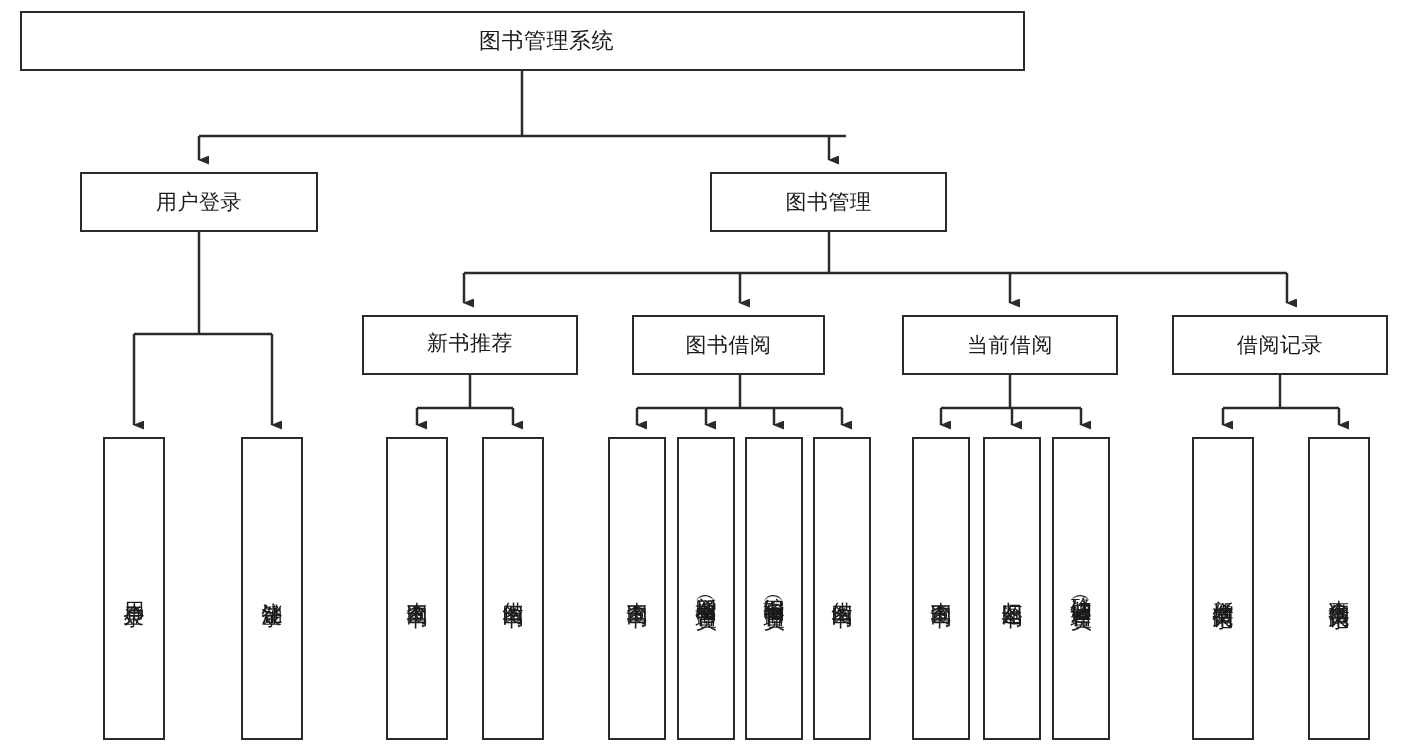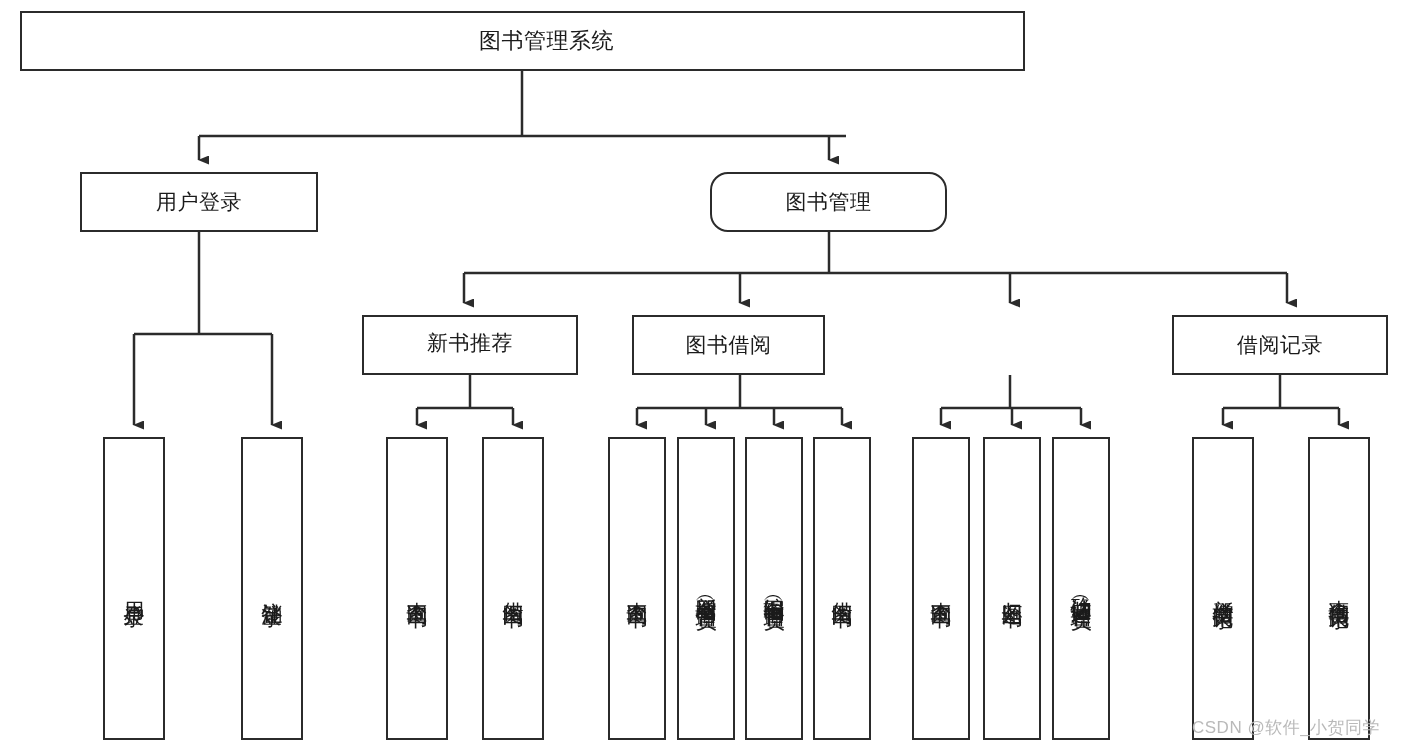--- a/index.html
+++ b/index.html
@@ -126,30 +126,33 @@
     </g>
   </svg>
 
   <div class="node-box root" style="left:20px; top:11px; width:1005px; height:60px;padding-left:48px;">
     <span class="node-label-h">图书管理系统</span>
   </div>
 
   <div class="node-box" style="left:80px; top:172px; width:238px; height:60px;">
     <span class="node-label-h">用户登录</span>
   </div>
-  <div class="node-box" style="left:710px; top:172px; width:237px; height:60px;border-radius:18px;">
+  <div class="node-box" style="left:710px; top:172px; width:237px; height:60px;">
     <span class="node-label-h">图书管理</span>
   </div>
 
   <div class="node-box" style="left:362px; top:315px; width:216px; height:60px;font-family:Liberation Mono, monospace;">
     <span class="node-label-h">新书推荐</span>
   </div>
   <div class="node-box" style="left:632px; top:315px; width:193px; height:60px;">
     <span class="node-label-h">图书借阅</span>
   </div>
+  <div class="node-box" style="left:902px; top:315px; width:216px; height:60px;">
+    <span class="node-label-h">当前借阅</span>
+  </div>
   <div class="node-box" style="left:1172px; top:315px; width:216px; height:60px;text-align:right;">
     <span class="node-label-h">借阅记录</span>
   </div>
 
   <div class="leaf-box" style="left:103px; top:437px; width:62px; height:303px;">
     <span class="node-label-v">用户登录</span>
   </div>
   <div class="leaf-box" style="left:241px; top:437px; width:62px; height:303px;">
     <span class="node-label-v">注销登录</span>
   </div>
@@ -184,15 +187,14 @@
     <span class="node-label-v">确认归还（管理员）</span>
   </div>
 
   <div class="leaf-box" style="left:1192px; top:437px; width:62px; height:303px;">
     <span class="node-label-v">新增借阅记录</span>
   </div>
   <div class="leaf-box" style="left:1308px; top:437px; width:62px; height:303px;">
     <span class="node-label-v">查询借阅记录</span>
   </div>
 
-  <div class="watermark" style="left:1192px; top:716px;">CSDN @软件_小贺同学</div>
 
 </div>
 
 </body></html>

